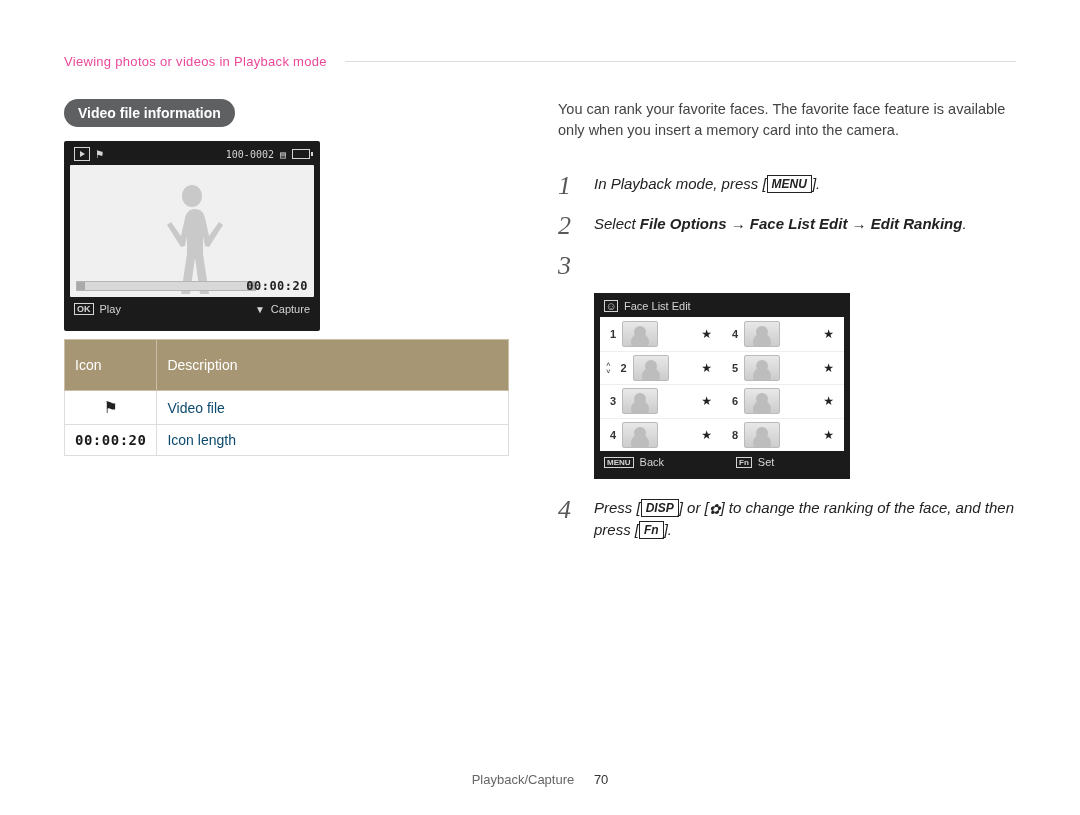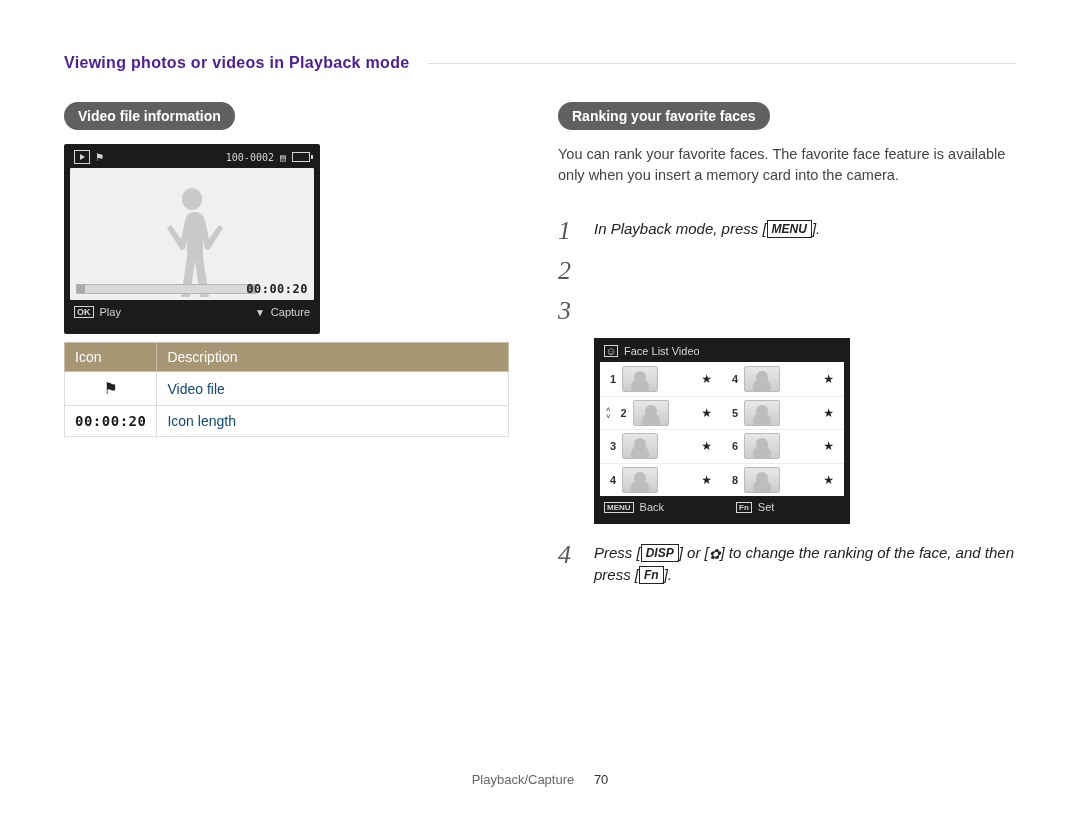--- a/index.html
+++ b/index.html
@@ -1,19 +1,19 @@
 <!DOCTYPE html>
 <html><head>
 <meta charset="utf-8">
 <style>
   * { box-sizing: border-box; margin: 0; padding: 0; }
   html, body { width: 1080px; height: 815px; background: #fff; font-family: Arial, Helvetica, sans-serif; color: #333; }
   .page { position: relative; width: 1080px; height: 815px; padding: 54px 64px 30px 64px; }
   .topbar { display: flex; align-items: center; margin-bottom: 30px; }
-  .topbar .title { font-size: 16px; color: #4c1d95; font-weight: 700; letter-spacing: 0.3px; }
+  .topbar .title { font-size: 13px; color: #ec4899; font-weight: 400; letter-spacing: 0.3px; }
   .topbar .rule { flex: 1; height: 1px; background: #ddd; margin-left: 18px; }
   .cols { display: flex; gap: 36px; }
   .col { flex: 1; }
   .pill { display: inline-block; background: #5f6062; color: #fff; font-size: 14px; font-weight: 600; padding: 6px 14px; border-radius: 14px; margin-bottom: 14px; }
   .bodytext { font-size: 14.5px; line-height: 1.45; color: #444; margin-bottom: 32px; }
   ol.steps { list-style: none; padding: 0; }
   ol.steps > li { display: flex; gap: 14px; margin-bottom: 14px; }
   ol.steps .num { font-family: Georgia, 'Times New Roman', serif; font-style: italic; font-size: 26px; color: #585858; line-height: 1; width: 22px; flex-shrink: 0; }
   ol.steps .txt { font-size: 15px; color: #222; line-height: 1.45; font-style: italic; }
   .txt b { font-weight: 700; }
@@ -39,21 +39,21 @@
   .viewport .scrub { position:absolute; left:6px; right:58px; bottom:6px; height:10px; background:#d8d8d8; border:1px solid #b5b5b5;}
   .viewport .scrub .bar1 { position:absolute; left:0; top:0; bottom:0; width:8px; background:#aaa;}
   .viewport .scrub .bar2 { position:absolute; right:0; top:0; bottom:0; width:8px; background:#aaa;}
   .preview .bot { height: 24px; display:flex; align-items:center; padding:0 8px; gap:6px; color:#d4d4d4; font-size:11px; }
   .preview .bot .okb { border:1.2px solid #d4d4d4; font-size:9px; font-weight:700; padding:0 2px; }
   .preview .bot .gap { flex:1; }
   .preview .bot .dn { font-size:10px; }
 
   
   .itable { width: 100%; max-width: 445px; border-collapse: collapse; font-size: 14px; }
-  .itable th { background: #a79673; color: #fff; text-align: left; font-weight: 500; padding: 6px 10px; border: 1px solid #c9bfa6; }
+  .itable th { background: #a79673; color: #fff; text-align: left; font-weight: 500; padding: 17px 10px; border: 1px solid #c9bfa6; }
   .itable td { padding: 7px 10px; border: 1px solid #ddd; color: #0c4a6e; }
   .itable td.iconcell { width: 72px; text-align: center; color:#222; }
   .vidicon { font-size: 16px; }
   .mono { font-family: monospace; letter-spacing: 0.5px; font-weight:700; color:#1a1a1a; }
 
   
   .faceedit { width: 256px; height: 186px; border: 2px solid #1b1b1b; background: #1b1b1b; margin: 8px 0 18px 36px; position:relative; }
   .faceedit .fehead { height:22px; display:flex; align-items:center; gap:6px; padding:0 8px; color:#d4d4d4; font-size:11px; }
   .faceedit .fehead .fi { border:1px solid #d4d4d4; width:14px; height:12px; display:flex; align-items:center; justify-content:center; }
   .faceedit .grid { background:#fff; margin:0 4px; height:134px; display:grid; grid-template-columns:1fr 1fr; grid-template-rows:repeat(4,1fr); }
@@ -135,43 +135,45 @@
           </tr>
           <tr>
             <td class="iconcell"><span class="mono">00:00:20</span></td>
             <td>Icon length</td>
           </tr>
         </tbody>
       </table>
     </div>
 
     <div class="col">
-      <div class="pill">Ranking your favorite faces</div>
       <p class="bodytext">You can rank your favorite faces. The favorite face feature is available only when you insert a memory card into the camera.</p>
 
       <ol class="steps">
         <li>
           <span class="num">1</span>
           <span class="txt">
             <span>In Playback mode, press [</span><span class="ibox">MENU</span><span>].</span>
           </span>
         </li>
         <li>
           <span class="num">2</span>
+          <span class="txt">
+            <span>Select </span><b>File Options → Face List Edit → Edit Ranking</b><span>.</span>
+          </span>
         </li>
         <li>
           <span class="num">3</span>
         </li>
       </ol>
 
       
       <div class="faceedit">
         <div class="fehead">
           <span class="fi">☺</span>
-          <span>Face List Video</span>
+          <span>Face List Edit</span>
         </div>
         <div class="grid">
           <div class="cell">
               <span class="n">1</span>
               <span class="thumb"></span>
               <span class="star">★</span>
             </div>
           <div class="cell">
               <span class="n">4</span>
               <span class="thumb"></span>

